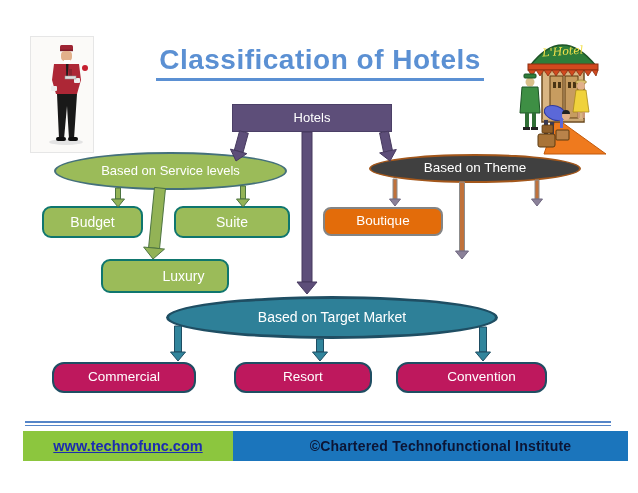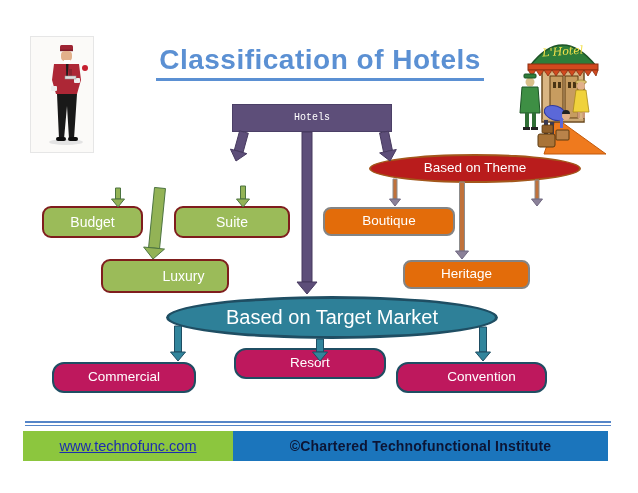--- a/index.html
+++ b/index.html
@@ -5,56 +5,56 @@
   html,body{margin:0;padding:0;background:#fff;}
   .slide{position:relative;width:638px;height:493px;background:#ffffff;overflow:hidden;
          font-family:"Liberation Sans", sans-serif;}
   
   .title{position:absolute;left:130px;top:44px;width:380px;text-align:center;z-index:2;}
   .title-inner{display:inline-block;color:#5b90d3;font-size:28px;font-weight:bold;
                letter-spacing:.5px;border-bottom:3px solid #5b90d3;padding:0 3px 2px 3px;}
   
   .node{position:absolute;display:flex;align-items:center;justify-content:center;
         color:#ffffff;box-sizing:border-box;z-index:2;text-align:center;line-height:1.05;}
-  .box-purple{background:#5d4e79;border:1px solid #4b3f66;font-size:10px;font-family:Liberation Mono, monospace;}
-  .rect-green{background:#9bbb59;border:2px solid #7f1d1d;border-radius:9px;font-size:14px;}
+  .box-purple{background:#5d4e79;border:1px solid #4b3f66;font-size:13px;}
+  .rect-green{background:#9bbb59;border:2px solid #0f766e;border-radius:9px;font-size:14px;}
   .ellipse{border-radius:50%;}
   .ellipse-green{background:#9bbb59;border:2px solid #44707b;font-size:13px;}
   .rect-orange{background:#e36c0a;border:2px solid #848484;border-radius:8px;font-size:13.5px;}
-  .ellipse-orange{background:#b91c1c;border:2px solid #a3571b;font-size:13.5px;}
+  .ellipse-orange{background:#404040;border:2px solid #a3571b;font-size:13.5px;}
   .rect-teal{background:#be185d;border:2px solid #1f4e63;border-radius:12px;font-size:13.5px;}
-  .ellipse-teal{background:#2e8098;border:3px solid #1f4e63;font-size:20px;}
+  .ellipse-teal{background:#2e8098;border:3px solid #1f4e63;font-size:14px;}
   
   #n-hotels{left:232px;top:104px;width:160px;height:28px;}
   #n-svc{left:54px;top:152px;width:233px;height:38px;}
   #n-budget{left:42px;top:206px;width:101px;height:32px;}
   #n-suite{left:174px;top:206px;width:116px;height:32px;}
   #n-luxury{left:101px;top:259px;width:128px;height:34px;padding-left:37px;}
   #n-theme{left:369px;top:154px;width:212px;height:29px;}
-  #n-boutique{left:323px;top:207px;width:132px;height:29px;}
+  #n-boutique{left:323px;top:207px;width:120px;height:29px;}
   #n-ecotel{left:473px;top:207px;width:122px;height:29px;}
   #n-heritage{left:403px;top:260px;width:127px;height:29px;}
   #n-target{left:166px;top:296px;width:332px;height:43px;}
   #n-commercial{left:52px;top:362px;width:144px;height:31px;}
-  #n-resort{left:234px;top:348px;width:152px;height:31px;}
+  #n-resort{left:234px;top:362px;width:138px;height:31px;}
   #n-convention{left:396px;top:362px;width:151px;height:31px;padding-left:20px;}
   
   #connectors{position:absolute;left:0;top:0;z-index:3;pointer-events:none;}
   
   .img-bellhop{position:absolute;left:30px;top:36px;z-index:1;}
   .img-hotel{position:absolute;left:514px;top:24px;z-index:1;}
   
   .footer-line{position:absolute;left:25px;top:421px;width:586px;height:2px;
                border-top:2px solid #5585c8;border-bottom:1px solid #5585c8;z-index:2;}
   .footer-green{position:absolute;left:23px;top:431px;width:210px;height:30px;background:#8cc63e;
                 display:flex;align-items:center;justify-content:center;z-index:2;}
-  .footer-green a{color:#1b2cb0;font-weight:normal;font-size:14.5px;text-decoration:underline;}
+  .footer-green a{color:#1b2cb0;font-weight:bold;font-size:14.5px;text-decoration:underline;}
   .footer-blue{position:absolute;left:233px;top:431px;width:375px;height:30px;background:#1b75bc;
                display:flex;align-items:center;justify-content:center;z-index:2;
-               color:#0c1535;font-weight:bold;font-size:14px;letter-spacing:.2px;}
+               color:#0c1535;font-weight:bold;font-size:14px;letter-spacing:.2px;padding-left:20px;}
 </style>
 </head>
 <body>
 
 <div class="slide">
 
   <div class="title">
     <span class="title-inner">Classification of Hotels</span>
   </div>
 
@@ -110,27 +110,27 @@
     <rect x="46" y="94" width="3" height="10" fill="#5b68d8"></rect>
     <rect x="30" y="96" width="4" height="14" fill="#3a3a52"></rect>
     <rect x="36" y="98" width="4" height="12" fill="#3a3a52"></rect>
     <rect x="28" y="101" width="11" height="8" rx="1" fill="#8f5f2a" stroke="#5c3a10" stroke-width="0.8"></rect>
     <rect x="24" y="110" width="17" height="13" rx="2" fill="#a97438" stroke="#5c3a10"></rect>
     <rect x="42" y="106" width="13" height="10" rx="1" fill="#b9834a" stroke="#5c3a10"></rect>
   </svg>
 
   <div class="node box-purple" id="n-hotels">Hotels</div>
 
+  <div class="node ellipse ellipse-green" id="n-svc">Based on Service levels</div>
   <div class="node rect-green" id="n-budget">Budget</div>
   <div class="node rect-green" id="n-suite">Suite</div>
   <div class="node rect-green" id="n-luxury">Luxury</div>
 
   <div class="node ellipse ellipse-orange" id="n-theme">Based on Theme</div>
   <div class="node rect-orange" id="n-boutique">Boutique</div>
-  <div class="node rect-orange" id="n-heritage">Heritage</div>
 
   <div class="node ellipse ellipse-teal" id="n-target">Based on  Target Market</div>
   <div class="node rect-teal" id="n-commercial">Commercial</div>
   <div class="node rect-teal" id="n-resort">Resort</div>
   <div class="node rect-teal" id="n-convention">Convention</div>
 
   <svg id="connectors" width="638" height="493" viewBox="0 0 638 493">
       <polygon points="239.66203321807268,130.80331950843384 234.3213231993308,150.1633933263731 242.99725676318545,152.5567543095054 248.33796678192732,133.19668049156616" fill="#5d4e79" stroke="#46395f"></polygon>
       <polygon points="230.4653527265065,149.09967733386983 236,161 246.85322723600976,153.62047030200867" fill="#5d4e79" stroke="#46395f"></polygon>
       <polygon points="302,132 302,282 312,282 312,132" fill="#5d4e79" stroke="#46395f"></polygon>

